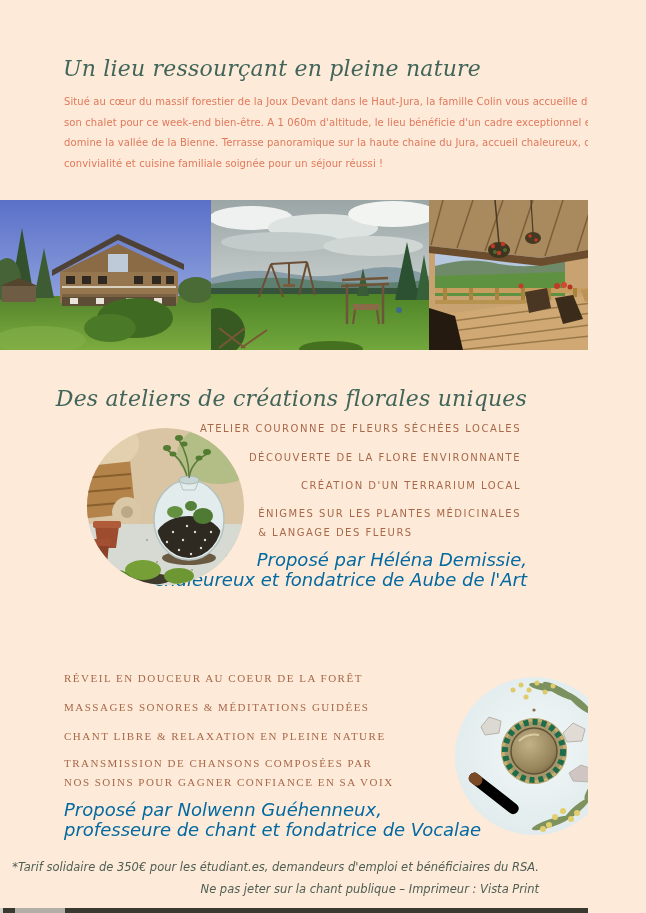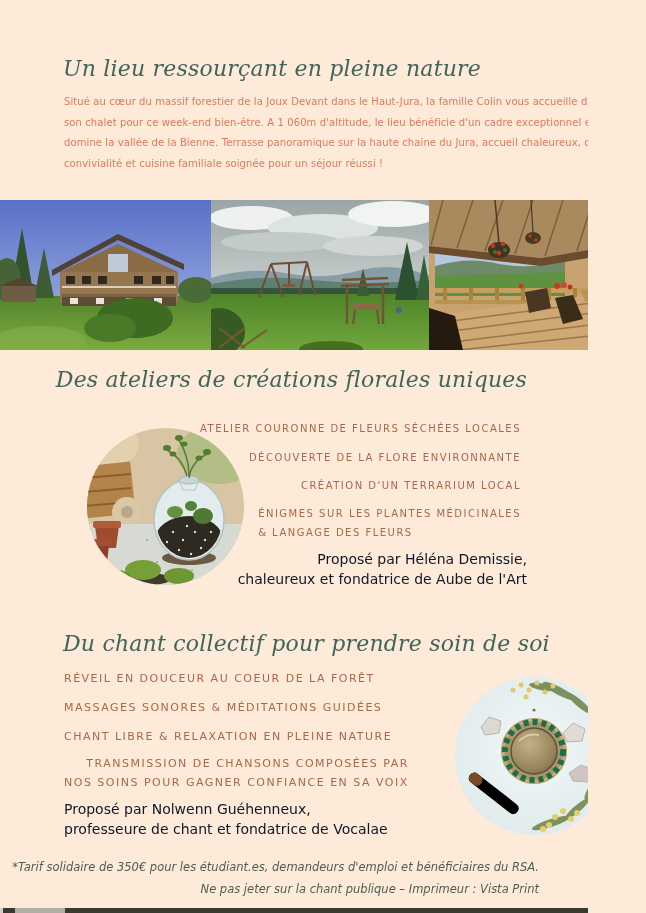--- a/index.html
+++ b/index.html
@@ -6,23 +6,23 @@
   .page{position:relative;width:588px;height:913px;background:#fdead8;overflow:hidden;
         font-family:"DejaVu Sans","Liberation Sans",sans-serif;}
   .hd{position:absolute;font-family:"DejaVu Serif","Liberation Serif",serif;font-style:italic;
       color:#41655a;font-size:22px;letter-spacing:.2px;white-space:nowrap;}
   .intro-body{position:absolute;left:64px;top:92px;width:556px;font-size:10px;line-height:20.5px;
       color:#e0795c;letter-spacing:.1px;}
   .photo-strip{position:absolute;left:0;top:200px;width:646px;height:150px;display:flex;}
   .photo-strip svg{display:block;height:150px;}
   .li-r{position:absolute;right:67px;font-size:10px;letter-spacing:1.5px;
       color:#a8684a;line-height:19px;white-space:nowrap;}
-  .li-l{position:absolute;left:64px;text-align:right;font-size:11px;letter-spacing:1.5px;
-      color:#a8684a;line-height:19px;white-space:nowrap;}
-  .credit{position:absolute;font-size:14px;line-height:19.5px;color:#0f172a;white-space:nowrap;}
+  .li-l{position:absolute;left:64px;text-align:left;font-size:11px;letter-spacing:1.5px;
+      color:#a8684a;line-height:19px;white-space:nowrap;font-family:Liberation Serif, serif;}
+  .credit{position:absolute;font-style:italic;font-size:18px;line-height:19.5px;color:#0369a1;white-space:nowrap;}
   .circle{position:absolute;border-radius:50%;overflow:hidden;}
   .circle svg{display:block;}
   .footer-line{position:absolute;right:49px;font-size:11.5px;color:#4e5e54;white-space:nowrap;font-style:italic;}
   .sb-track{position:absolute;left:0;bottom:0;width:646px;height:5px;background:#39392f;}
   .sb-thumb{position:absolute;left:15px;bottom:0;width:50px;height:5px;background:#b2aea6;}
   .sb-notch{position:absolute;left:0;bottom:0;width:3px;height:5px;background:#d5d0c6;}
 </style>
 </head>
 <body>
 
@@ -181,21 +181,21 @@
       <path d="M126,98 l18,-3 10,24 -20,5 z" fill="#3a2b1a"></path>
       <polygon points="152,90 200,82 204,94 156,102" fill="#bd9257"></polygon>
       <polygon points="0,150 0,108 26,116 34,150" fill="#241a10"></polygon>
       <rect x="186" y="28" width="12" height="122" fill="#57452c"></rect>
       <rect x="198" y="0" width="19" height="150" fill="#2c2115"></rect>
       <line x1="198" y1="0" x2="198" y2="150" stroke="#c9b68c" stroke-width="1"></line>
       <rect x="207" y="92" width="4" height="16" fill="#d8d2c4"></rect>
     </svg>
   </div>
 
-  <div class="hd" style="right:61px;top:367px;text-align:center">Des ateliers de créations florales uniques</div>
+  <div class="hd" style="right:61px;top:386px;text-align:center">Des ateliers de créations florales uniques</div>
 
   <div class="li-r" style="top:419px">
     <div>ATELIER COURONNE DE FLEURS SÉCHÉES LOCALES</div>
   </div>
   <div class="li-r" style="top:448px">
     <div>DÉCOUVERTE DE LA FLORE ENVIRONNANTE</div>
   </div>
   <div class="li-r" style="top:476px">
     <div>CRÉATION D'UN TERRARIUM LOCAL</div>
   </div>
@@ -274,21 +274,20 @@
         <ellipse cx="120" cy="24" rx="4" ry="3"></ellipse>
           <ellipse cx="112" cy="30" rx="3.5" ry="2.5"></ellipse>
         <ellipse cx="80" cy="20" rx="4" ry="3"></ellipse>
           <ellipse cx="86" cy="26" rx="3.5" ry="2.5"></ellipse>
         <ellipse cx="92" cy="10" rx="4" ry="3"></ellipse>
           <ellipse cx="97" cy="16" rx="3.5" ry="2.5"></ellipse>
       </g>
     </svg>
   </div>
 
-  <div class="hd" style="left:63px;top:631px">Du chant collectif pour prendre soin de soi</div>
 
   <div class="li-l" style="top:669px">
     <div>RÉVEIL EN DOUCEUR AU COEUR DE LA FORÊT</div>
   </div>
   <div class="li-l" style="top:698px">
     <div>MASSAGES SONORES &amp; MÉDITATIONS GUIDÉES</div>
   </div>
   <div class="li-l" style="top:754px">
     <div>TRANSMISSION DE CHANSONS COMPOSÉES PAR</div>
     <div>NOS SOINS POUR GAGNER CONFIANCE EN SA VOIX</div>

